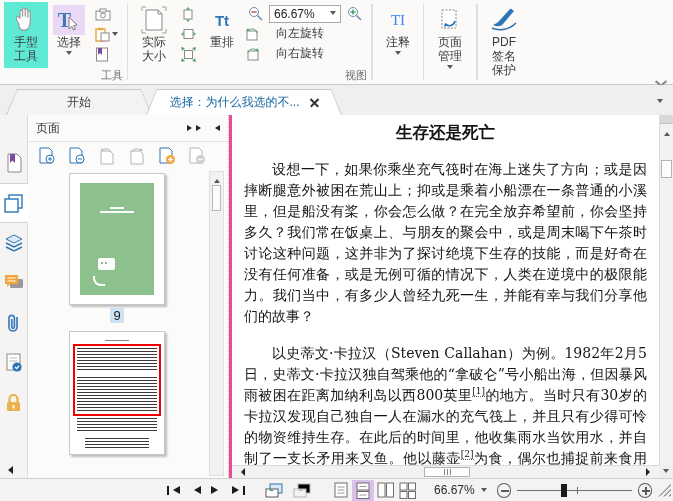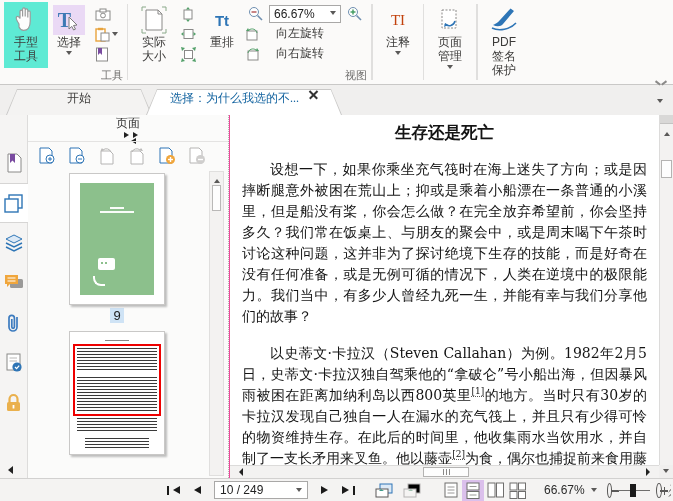--- a/index.html
+++ b/index.html
@@ -24,45 +24,45 @@
   .tri-up   { display:inline-block; width:0; height:0; border:3px solid transparent; border-bottom:4px solid #5a5958; }
   .scol { display:flex; flex-direction:column; justify-content:flex-start; padding:2px 2px; }
   .sbtn { height:20px; display:flex; align-items:center; padding:0 3px; gap:2px; cursor:default; }
   .zoomcluster { display:flex; flex-direction:column; padding:2px 2px; gap:1px; }
   .zoomrow { display:flex; align-items:center; height:19px; gap:3px; }
   .combobox { width:72px; height:18px; border:1px solid #a9a8a7; background:#fff; display:flex; align-items:center; justify-content:space-between; padding:0 4px; font-size:12px; color:#222; }
   .srot { display:flex; align-items:center; gap:16px; height:19px; font-size:12px; color:#3c3b3a; }
   .collapse { position:absolute; right:12px; bottom:4px; cursor:default; }
   .selT { font-size:20px; font-weight:bold; color:#3d7ab5; font-family:"Liberation Serif",serif; }
   .reflowT { font-size:15px; font-weight:bold; color:#2e75b6; }
-  .commentT { font-size:15px; color:#c2410c; font-family:"Liberation Serif",serif; }
+  .commentT { font-size:15px; color:#3b82f6; font-family:"Liberation Serif",serif; }
 
   
   .tabbar { position:absolute; top:86px; left:0; right:0; height:29px; background:#f0efee; display:flex; align-items:flex-end; padding-left:6px; }
   .tab { height:26px; clip-path:polygon(11px 0, calc(100% - 11px) 0, 100% 100%, 0 100%); background:#c9c8c7; padding:1px 1px 0 1px; margin-right:-6px; }
-  .tab-in { height:100%; clip-path:polygon(10.2px 0, calc(100% - 10.2px) 0, 100% 100%, 0 100%); background:#f4f3f2; display:flex; align-items:flex-start; justify-content:center; gap:10px; padding:0 22px;font-family:Liberation Serif, serif; }
+  .tab-in { height:100%; clip-path:polygon(10.2px 0, calc(100% - 10.2px) 0, 100% 100%, 0 100%); background:#f4f3f2; display:flex; align-items:center; justify-content:center; gap:10px; padding:0 22px; }
   .tab.active .tab-in { background:#ffffff; }
   .tab.active .tablabel { color:#1464a0; }
   .tab .tablabel { color:#3c3b3a; white-space:nowrap; }
   .tab-start { width:146px; }
   .tab-doc { width:196px; }
   .closex { width:9px; height:9px; position:relative; }
   .closex::before, .closex::after { content:''; position:absolute; left:-1px; top:4px; width:11px; height:1.6px; background:#333; }
   .closex::before { transform:rotate(45deg); } .closex::after { transform:rotate(-45deg); }
   .tabmenu { position:absolute; right:10px; bottom:9px; }
 
   
   .main { position:absolute; top:115px; left:0; right:0; bottom:23px; display:flex; }
   .rail { width:28px; background:#f5f4f3; border-right:1px solid #dddcdb; position:relative; display:flex; flex-direction:column; align-items:center; padding-top:28px; gap:0; }
   .railbtn { width:28px; height:40px; display:flex; align-items:center; justify-content:center; cursor:default; }
   .railbtn.active { background:#fff; border-top:1px solid #d6d5d4; border-bottom:1px solid #d6d5d4; }
   .rail-collapse { position:absolute; bottom:4px; left:4px; width:0; height:0; border:4px solid transparent; border-right:5px solid #222; }
 
   .panel { width:201px; background:#fbfbfa; border-right:1px dotted #b9b8b7; display:flex; flex-direction:column; position:relative; }
-  .panel-head { height:26px; display:flex; align-items:center; padding:0 8px; color:#333;flex-direction:column; }
+  .panel-head { height:26px; display:flex; align-items:center; padding:0 8px; color:#333; }
   .panel-head .ptitle { flex:1; font-size:12px; }
   .phbtn { display:flex; align-items:center; gap:1px; margin-left:8px; cursor:default; }
   .tri-r { width:0;height:0;border:3.5px solid transparent;border-left:5px solid #222; }
   .tri-l { width:0;height:0;border:3.5px solid transparent;border-right:5px solid #222; }
   .panel-tools { height:28px; border-top:1px solid #e4e3e2; display:flex; align-items:center; gap:12px; padding:0 10px; overflow:hidden; }
   .ptbtn { cursor:default; display:flex; }
   .thumbwrap { flex:1; position:relative; overflow:hidden; background:#fbfbfa; }
   .thumbcol { position:absolute; left:0; right:22px; top:4px; display:flex; flex-direction:column; align-items:center; }
   .paper { width:96px; background:#fff; border:1px solid #c9c8c7; box-shadow:2px 2px 2px rgba(0,0,0,.25); position:relative; }
   .paper9 { height:132px; padding:9px 10px; }
@@ -73,21 +73,21 @@
   .cable { position:absolute; left:18%; bottom:8%; width:12px; height:10px; border-left:2px solid #fff; border-bottom:2px solid #fff; border-radius:0 0 0 8px; }
   .pnum { margin:3px 0 8px; font-size:13px; color:#1a1a1a; background:#cfe3f5; padding:0 3px; }
   .paper10 { height:124px; padding:8px 7px; }
   .fakeline { background:repeating-linear-gradient(to bottom,#3a3a3a 0 1px,transparent 1px 3px); }
   .fl1 { height:1px; width:30%; margin:0 auto 4px; background:#888; }
   .viewport10 { position:absolute; left:3px; right:3px; top:12px; height:72px; border:2px solid #ee0000; }
   .pscroll { position:absolute; right:4px; top:2px; bottom:2px; width:15px; background:#f3f2f1; border:1px solid #e0dfde; }
   .pscroll .up { margin:3px auto 2px; }
   .pscroll .pthumb { margin:2px 2px; height:26px; background:#fdfdfd; border:1px solid #b9b8b7; }
 
-  .docarea { flex:1; position:relative; background:#701a75; border-left:1px solid #ec4899; }
+  .docarea { flex:1; position:relative; background:#701a75; border-left:3px solid #ec4899; }
   .page { position:absolute; left:0; top:0; right:14px; bottom:13px; background:#fff; overflow:hidden; padding:5px 12px 0; font-family:"DejaVu Serif","Liberation Serif",serif; font-size:14px; line-height:21px; color:#141414; }
   .doctitle { text-align:center; font-size:16.5px; font-weight:bold; margin:2px 0 10px; }
   .page p { text-indent:2em; text-align:justify; margin:16px 0 5px; }
   .fnote { font-size:9px; vertical-align:super; border-bottom:1px dotted #555; line-height:0; }
   .vscroll { position:absolute; right:0; top:0; bottom:13px; width:14px; background:#f3f2f1; border-left:1px solid #dcdbda; }
   .vtopbox { height:9px; background:#d9d8d7; border-bottom:1px solid #c4c3c2; }
   .vscroll .up { margin:5px auto 3px; }
   .vthumb { margin:24px 1px 0; height:18px; background:#fdfdfd; border:1px solid #b4b3b2; }
   .hscroll { position:absolute; left:0; right:14px; bottom:0; height:13px; background:#f3f2f1; border-top:1px solid #dcdbda; display:flex; align-items:center; }
   .hscroll .tri-l, .hscroll .tri-r { margin:0 5px; border-width:4px; }
@@ -500,24 +500,20 @@
 
   <div class="statusbar">
     <div class="navbar">
       <span class="sb-btn">
           <span class="bar"></span>
           <i class="ntri-l"></i>
         </span>
       <span class="sb-btn">
           <i class="ntri-l"></i>
         </span>
-      <span class="pagecombo">
-        <span>10 / 249</span>
-        <i class="tri-down"></i>
-      </span>
       <span class="sb-btn">
           <i class="ntri-r"></i>
         </span>
       <span class="sb-btn">
           <i class="ntri-r"></i>
           <span class="bar"></span>
         </span>
     </div>
     <div class="layouts" style="margin-left:10px">
       <span class="sb-btn">

